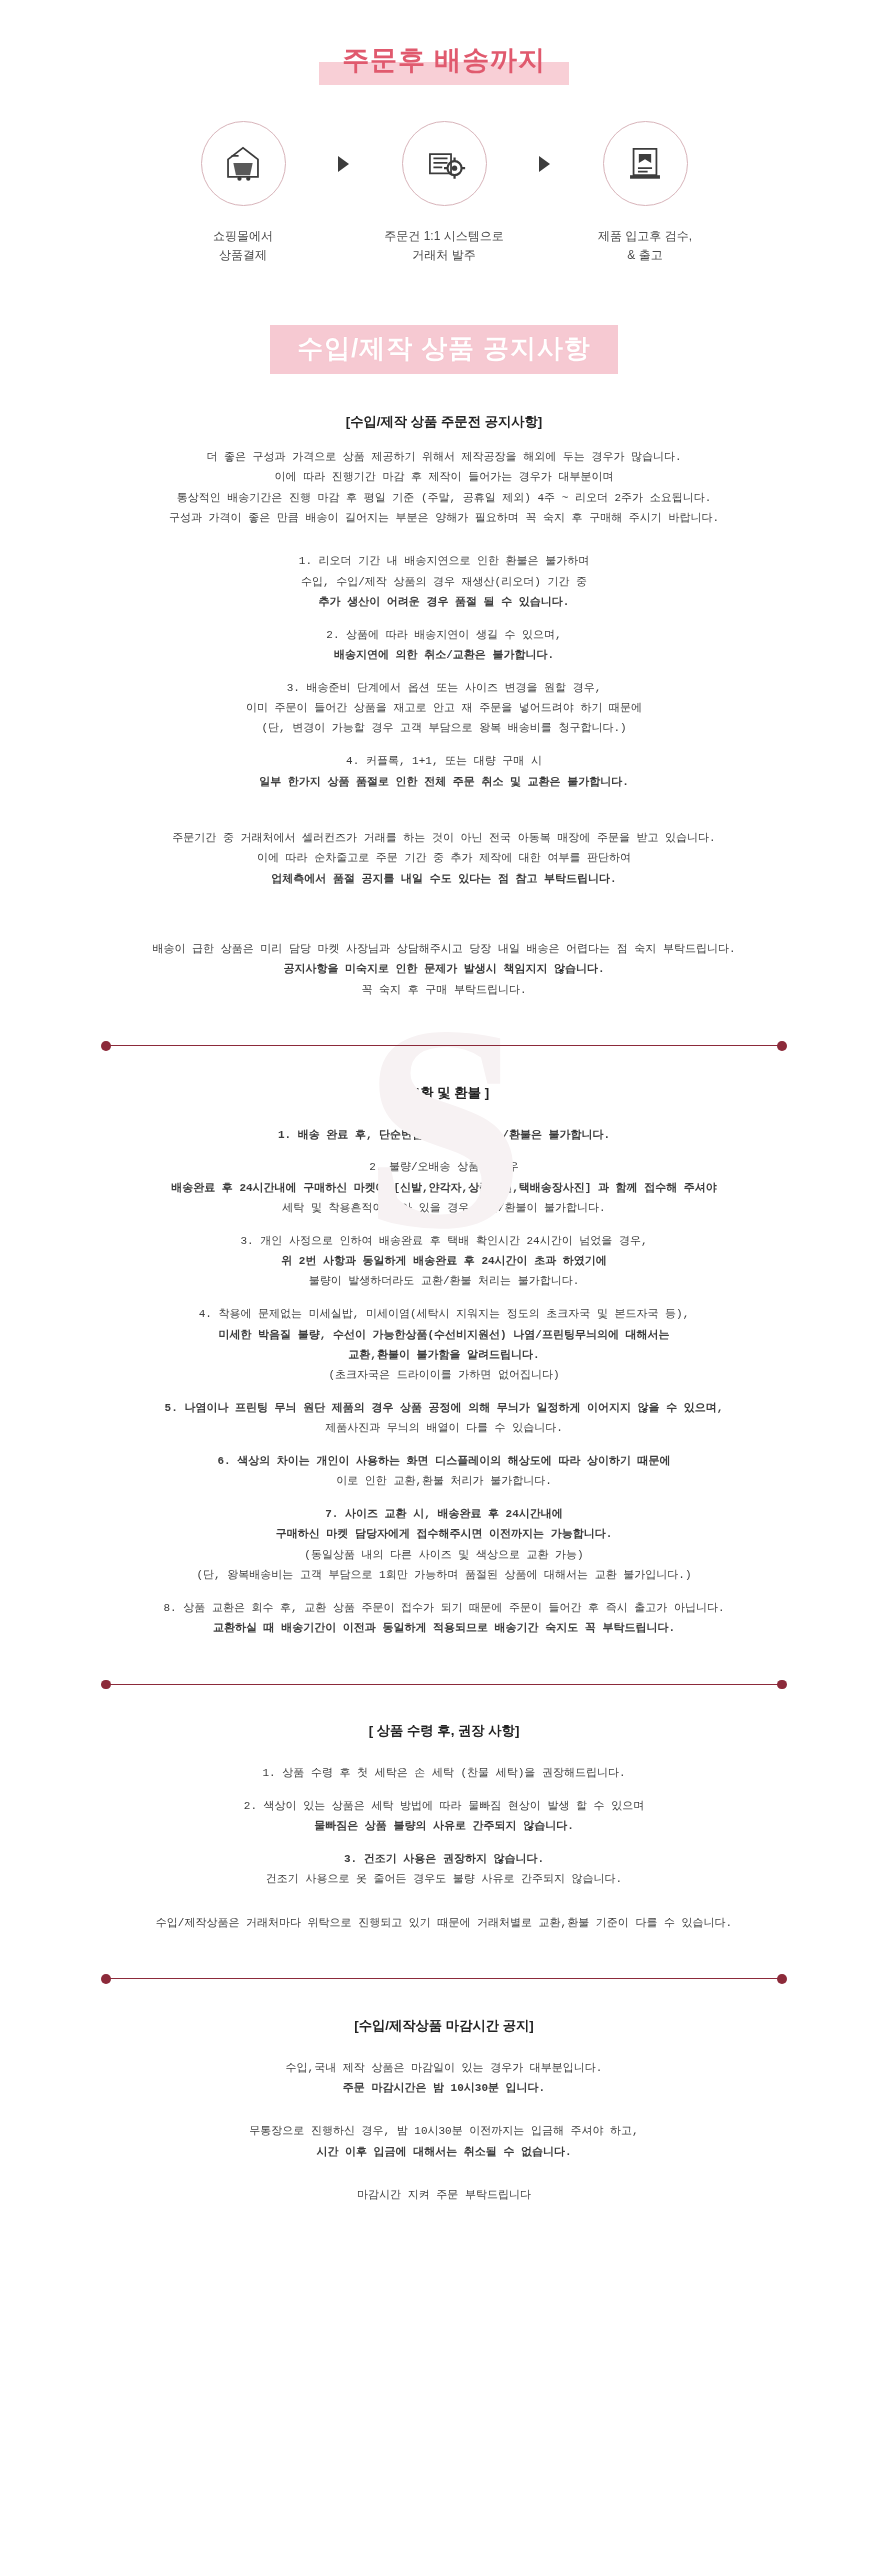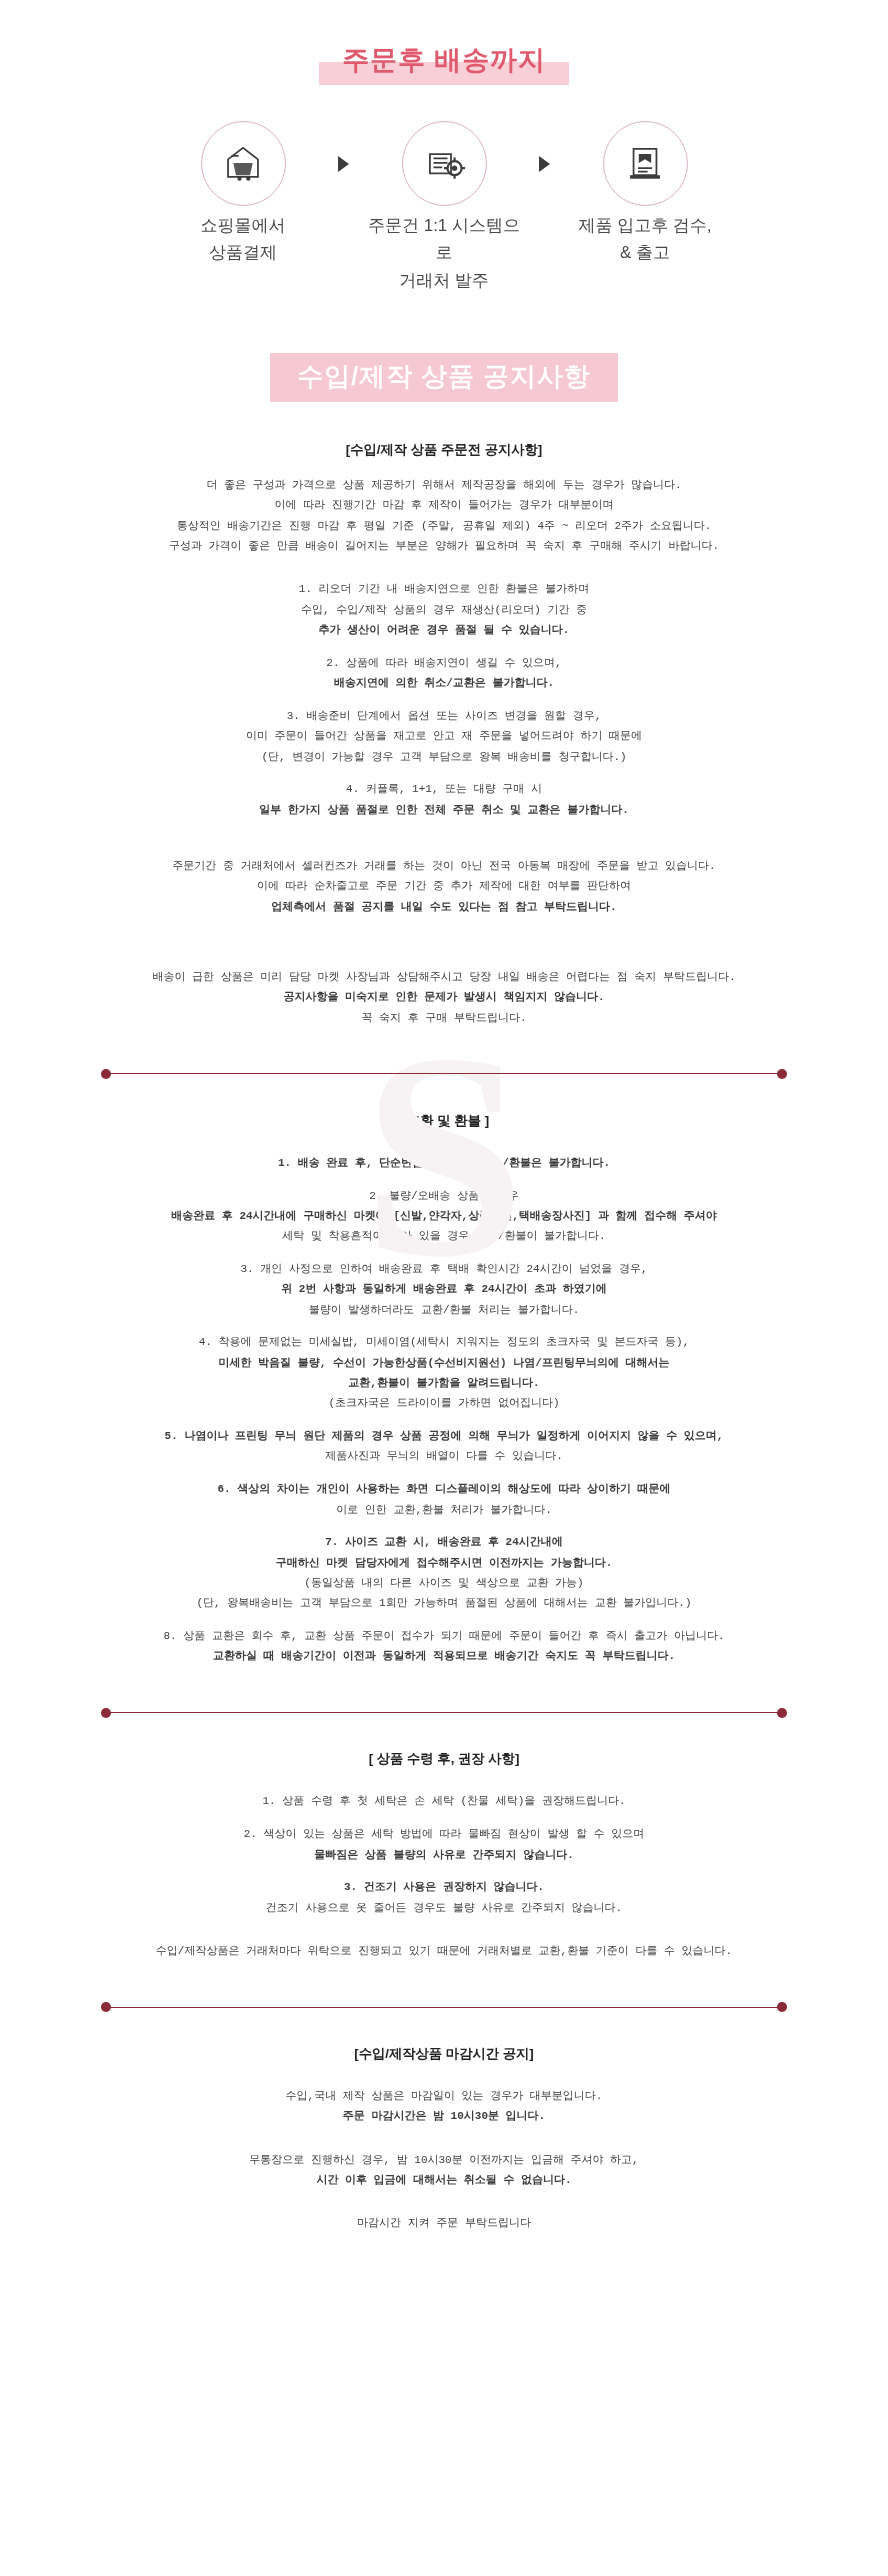--- a/index.html
+++ b/index.html
@@ -51,22 +51,22 @@
     height: 85px;
     margin: 0 auto;
     border: 1.8px solid #d8b4ba;
     border-radius: 50%;
     display: flex;
     align-items: center;
     justify-content: center;
     background: #fff;
   }
   .step-label {
-    margin-top: 6px;
-    font-size: 17px;
+    margin-top: 21px;
+    font-size: 12px;
     line-height: 1.6;
     color: #4a4a4a;
     white-space: pre-line;
   }
   .arrow {
     width: 41px;
     display: flex;
     justify-content: center;
     align-items: center;
     height: 85px;

